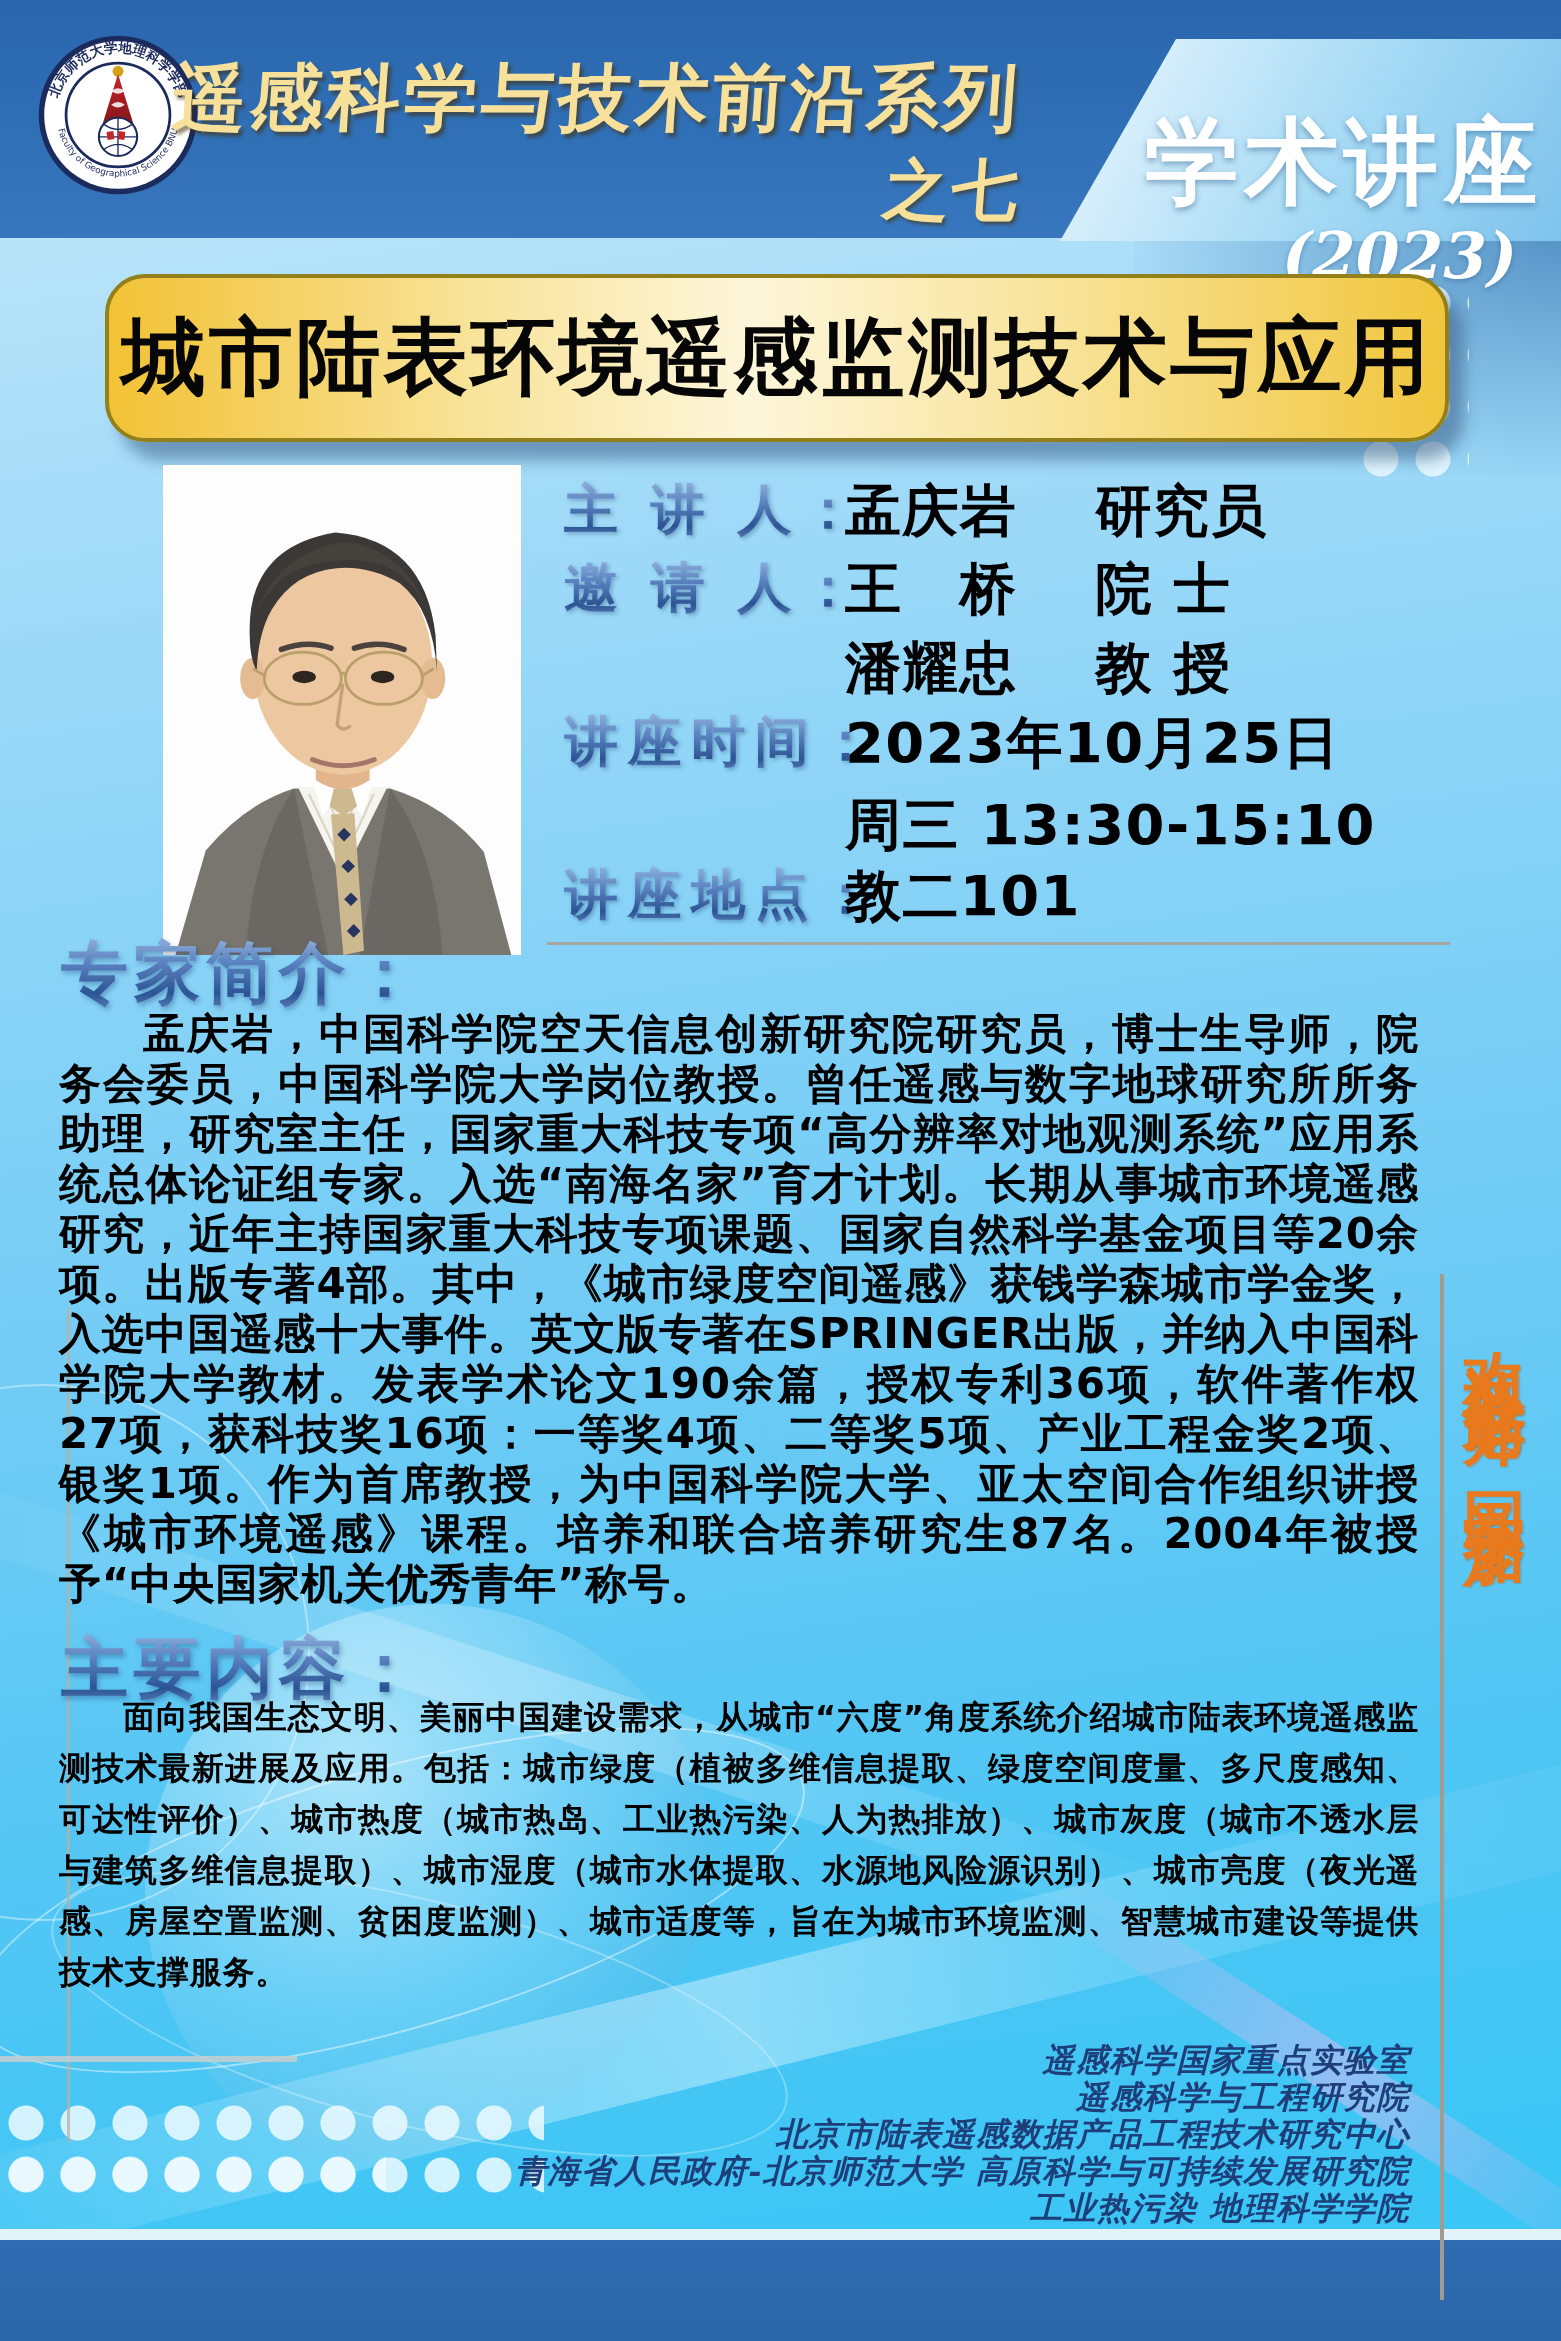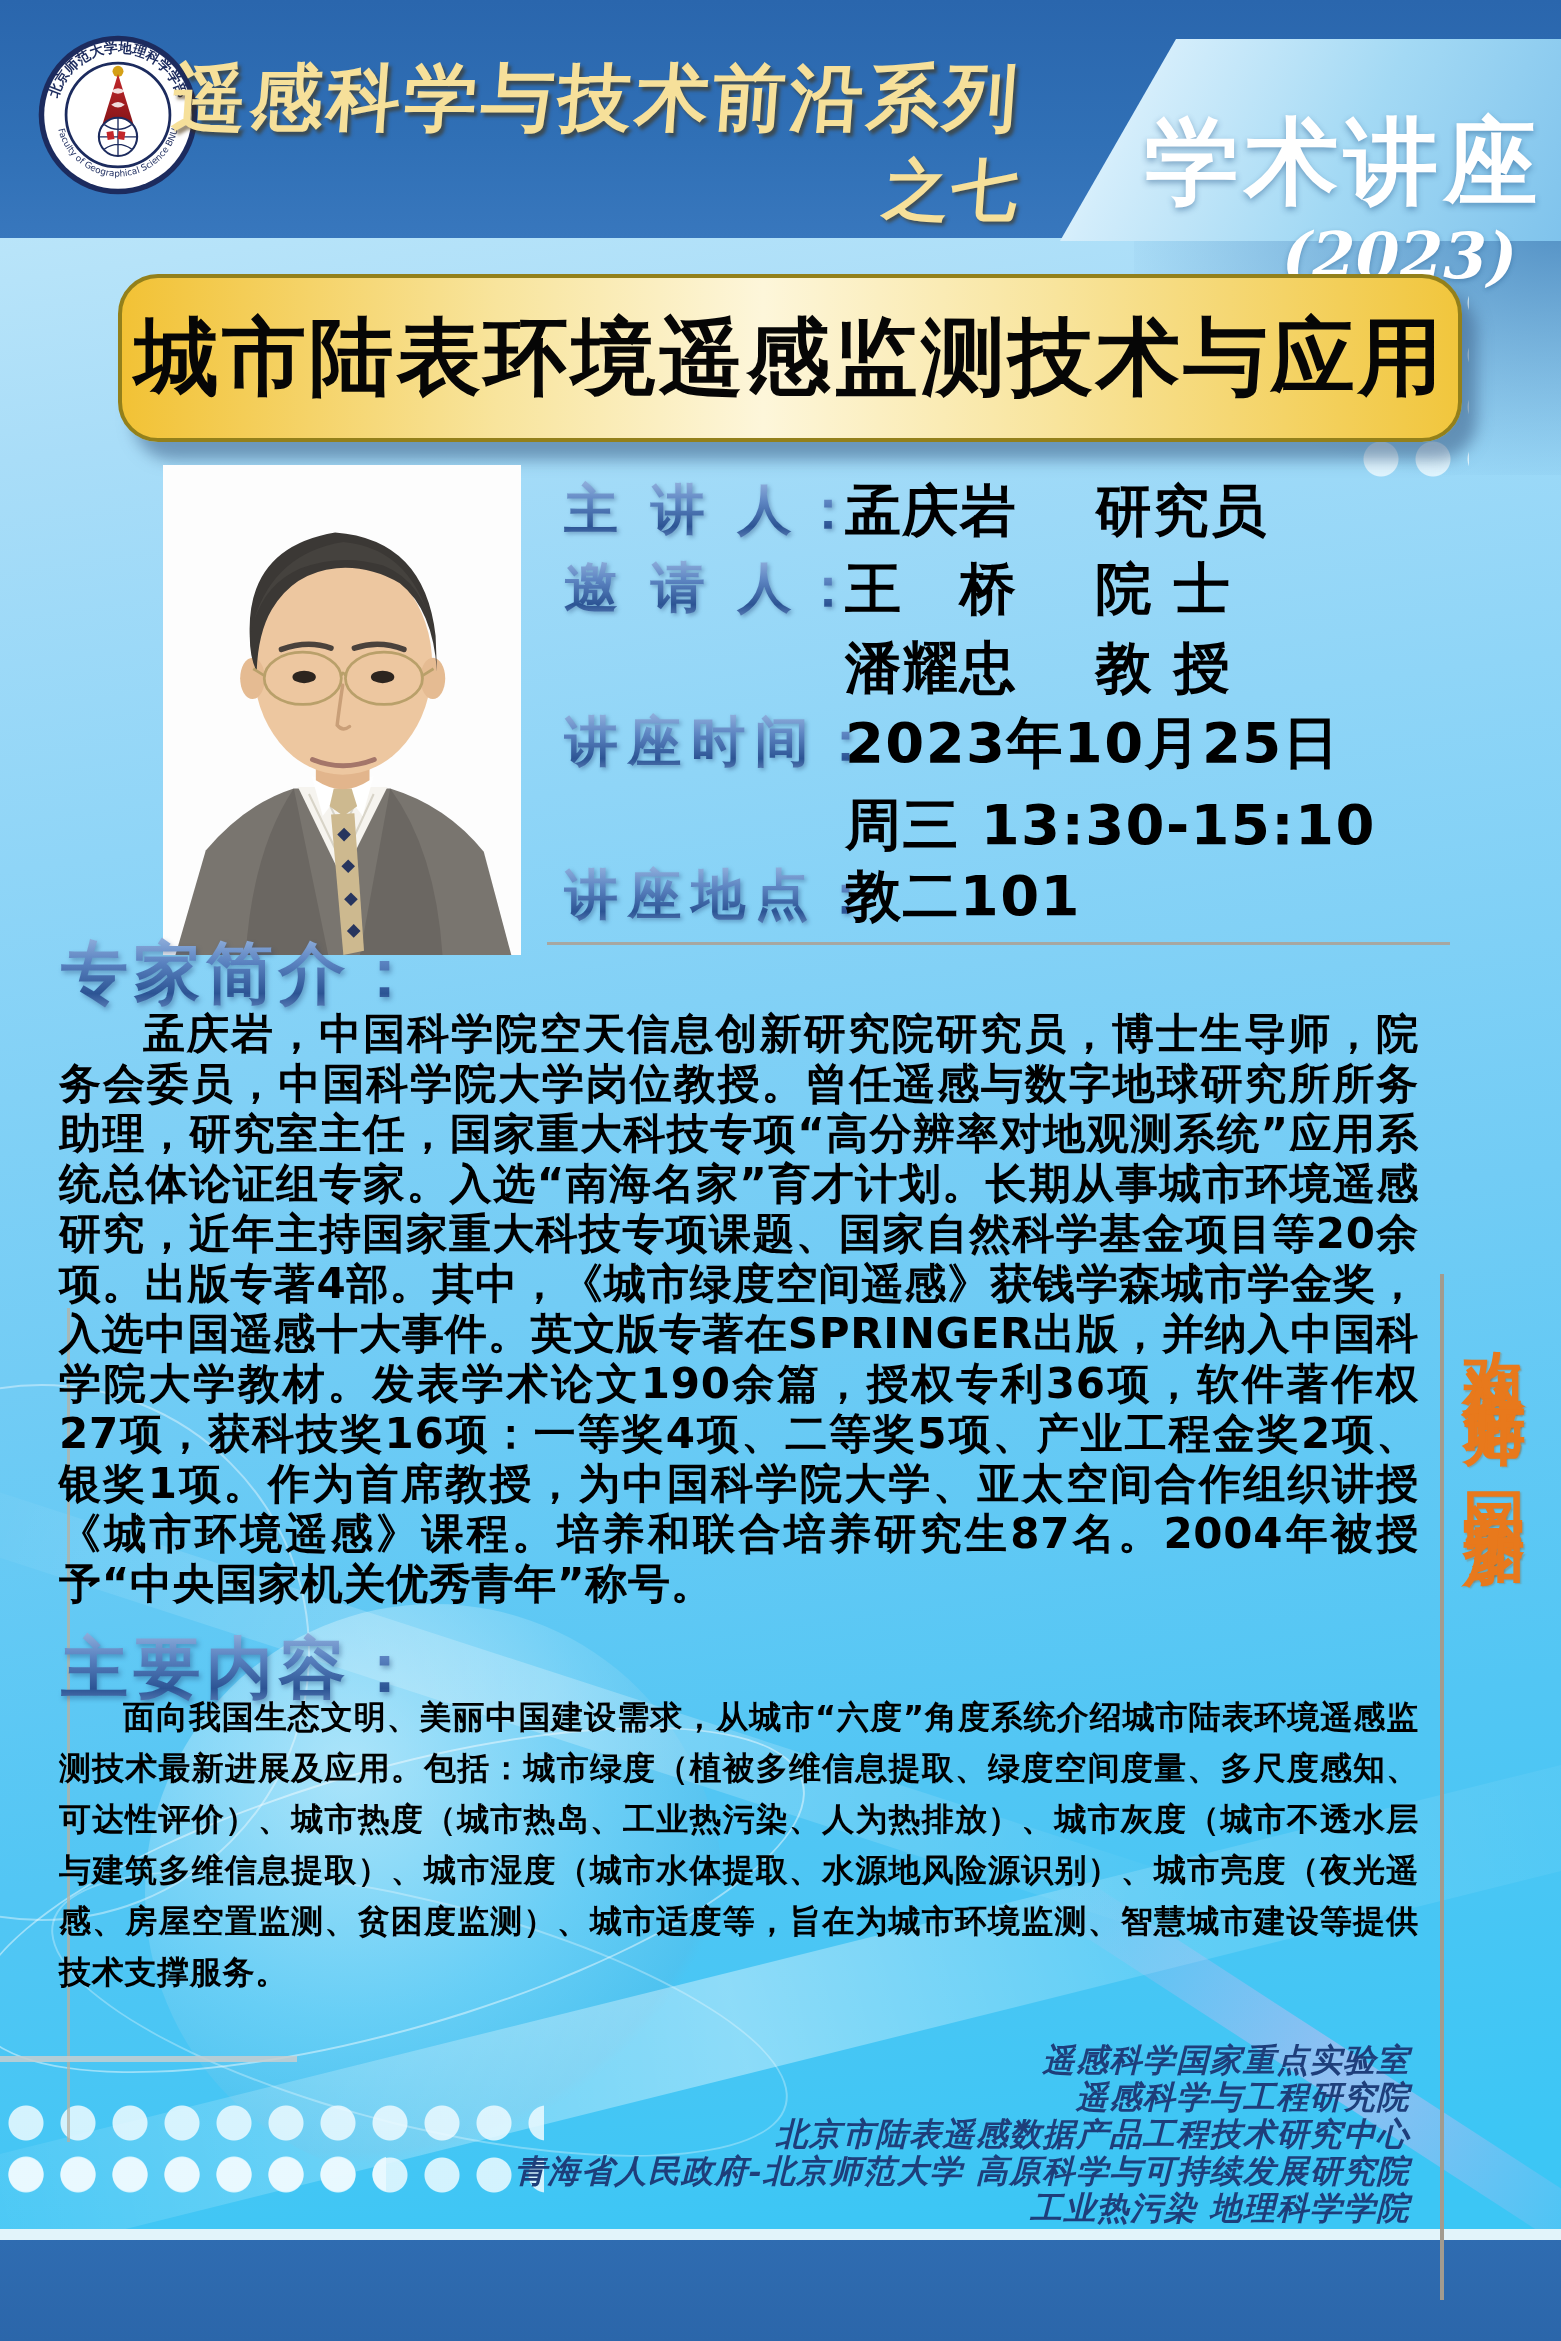--- a/index.html
+++ b/index.html
@@ -49,21 +49,21 @@
     background:linear-gradient(118deg,#f4fcff 0%,#d3edfb 20%,#a3d9f4 58%,#7fc3ec 100%);}
   .panel-edge{position:absolute;left:45px;top:-15px;width:6.2px;height:234px;background:#ffffff;
     transform:rotate(30deg);}
   .lecture-badge{position:absolute;right:18px;bottom:15px;font-size:94px;font-weight:bold;color:#fff;
     letter-spacing:5.5px;text-shadow:0 2.8px 6.9px rgba(30,80,130,.45);}
   .year-label{position:absolute;left:1282px;top:219px;width:275px;z-index:3;text-align:left;
     font-family:"DejaVu Serif",serif;font-style:italic;font-weight:bold;font-size:63px;color:#fff;
     text-shadow:0 2.1px 5.5px rgba(30,80,130,.4);}
 
   
-  .title-banner{position:absolute;left:118px;top:274px;width:1344px;height:168px;z-index:3;
+  .title-banner{position:absolute;left:105px;top:274px;width:1344px;height:168px;z-index:3;
     border:4.8px solid #93801b;border-radius:40px;
     background:linear-gradient(90deg,#f2c235 0%,#f8e49c 28%,#fdf6da 48%,#f8e49c 70%,#f1c63d 100%);
     box-shadow:15px 18px 15px rgba(60,95,135,.55);
     display:flex;align-items:center;justify-content:center;}
   .lecture-title{font-size:84px;font-weight:900;color:#060606;letter-spacing:3.4px;white-space:nowrap;}
 
   
   .photo{position:absolute;left:163px;top:465px;width:358px;height:490px;background:#fff;z-index:3;}
 
   

